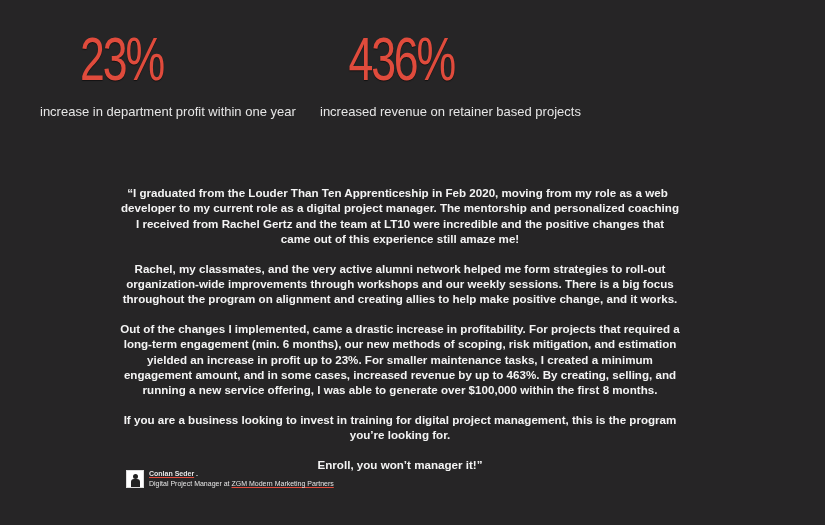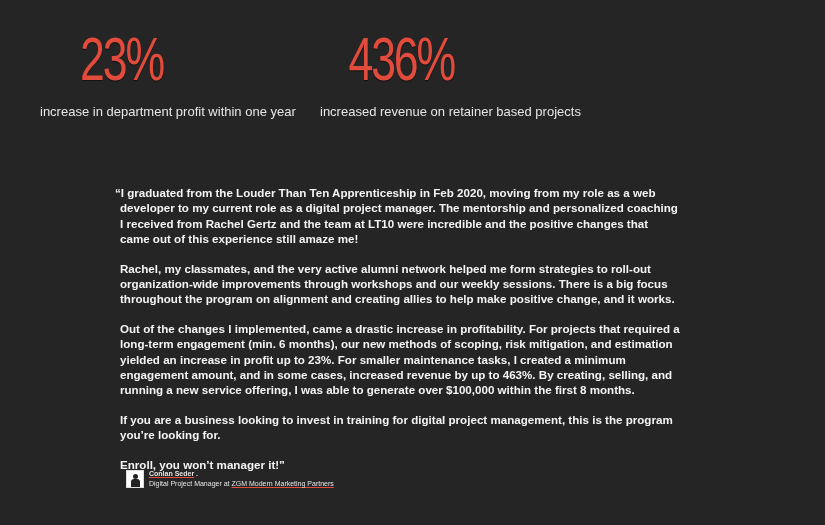--- a/index.html
+++ b/index.html
@@ -25,21 +25,21 @@
     text-shadow: 0 1px 1px rgba(0,0,0,0.5);
   }
   .stat .cap {
     font-size: 13px; color: #e6e6e6; margin-top: 14px; white-space: nowrap;
   }
   #s1 { left: 40px; width: 163px; }
   #s2 { left: 320px; width: 162px; }
   #s3 { left: 586px; width: 190px; }
   .quote {
     position: absolute; left: 120px; top: 185px; width: 560px;
-    font-size: 11.6px; line-height: 15.4px; font-weight: 700; color: #f4f4f4;
+    font-size: 11.6px; line-height: 15.4px; font-weight: 700; color: #f4f4f4; text-align: center;
   }
   .quote p { margin: 0 0 14px 0; }
   .quote p.first { text-indent: -5px; }
   .author { position: absolute; left: 126px; top: 469px; display: flex; align-items: center; }
   .avatar {
     width: 18px; height: 18px; background: #fff; position: relative; margin-right: 5px;
     border: 1px solid #ddd; box-sizing: border-box; overflow: hidden;
   }
   .avatar .head { position: absolute; left: 6px; top: 3px; width: 5px; height: 5px; background: #222; border-radius: 50%; }
   .avatar .body { position: absolute; left: 4px; top: 8px; width: 9px; height: 10px; background: #222; border-radius: 3px 3px 0 0; }

